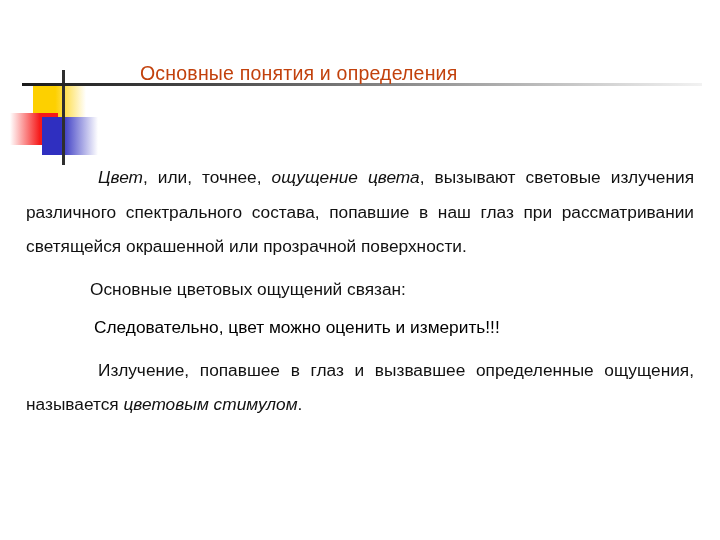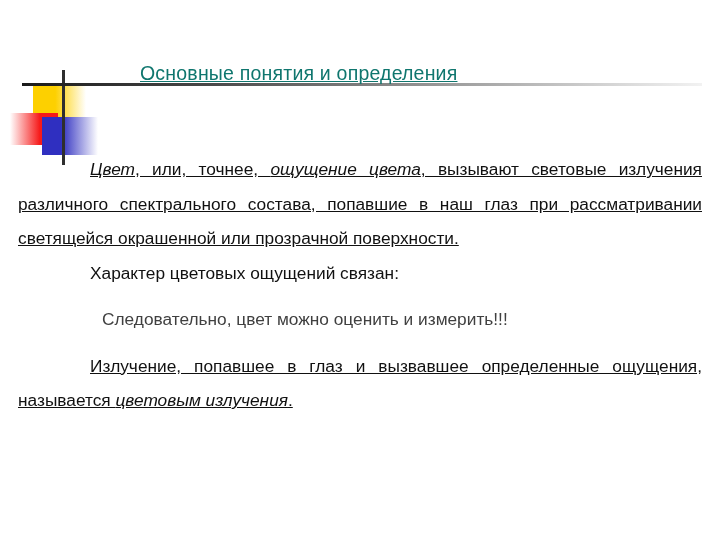--- a/index.html
+++ b/index.html
@@ -68,52 +68,50 @@
     height: 3px;
     background: linear-gradient(to right, #1a1a1a 0%, #4a4a4a 28%, #9a9a9a 62%, #d8d8d8 88%, #f2f2f2 100%);
   }
 
   
   .title {
     position: absolute;
     left: 140px;
     top: 62px;
     font-size: 19.5px;
-    color: #0f766e;
+    color: #c2410c;
     letter-spacing: 0.2px;
     white-space: nowrap;
-    text-decoration: underline;
   }
 
   
   .body-text {
     position: absolute;
     left: 18px;
     top: 152px;
     width: 684px;
     font-size: 17.3px;
     line-height: 34.5px;
     color: #111111;
   }
   .para {
-    margin: 0;
+    margin: 8px;
     text-align: justify;
     text-indent: 72px;
     text-justify: inter-word;
-    text-decoration: underline;
   }
   .para-plain {
     margin: 0;
     text-indent: 72px;
     text-align: left;
   }
   .para-red {
-    margin: 12px;
+    margin: 4px;
     text-indent: 72px;
-    color: #404040;
+    color: #000000;
     text-align: left;
   }
   em {
     font-style: italic;
   }
 </style>
 </head>
 <body>
 
 <div class="slide">
@@ -125,23 +123,23 @@
     <div class="cross-v"></div>
   </div>
   <div class="cross-h"></div>
 
   <div class="title">Основные понятия и определения</div>
 
   <div class="body-text">
 
     <p class="para"><em>Цвет</em><span>, или, точнее, </span><em>ощущение цвета</em><span>, вызывают световые излучения различного спектрального состава, попавшие в наш глаз при рассматривании светящейся окрашенной или прозрачной поверхности.</span></p>
 
-    <p class="para-plain">Характер цветовых ощущений связан:</p>
+    <p class="para-plain">Основные цветовых ощущений связан:</p>
 
 
 
     <p class="para-red">Следовательно, цвет можно оценить и измерить!!!</p>
 
-    <p class="para"><span>Излучение, попавшее в глаз и вызвавшее определенные ощущения, называется </span><em>цветовым излучения</em><span>.</span></p>
+    <p class="para"><span>Излучение, попавшее в глаз и вызвавшее определенные ощущения, называется </span><em>цветовым стимулом</em><span>.</span></p>
 
   </div>
 
 </div>
 
 </body></html>

